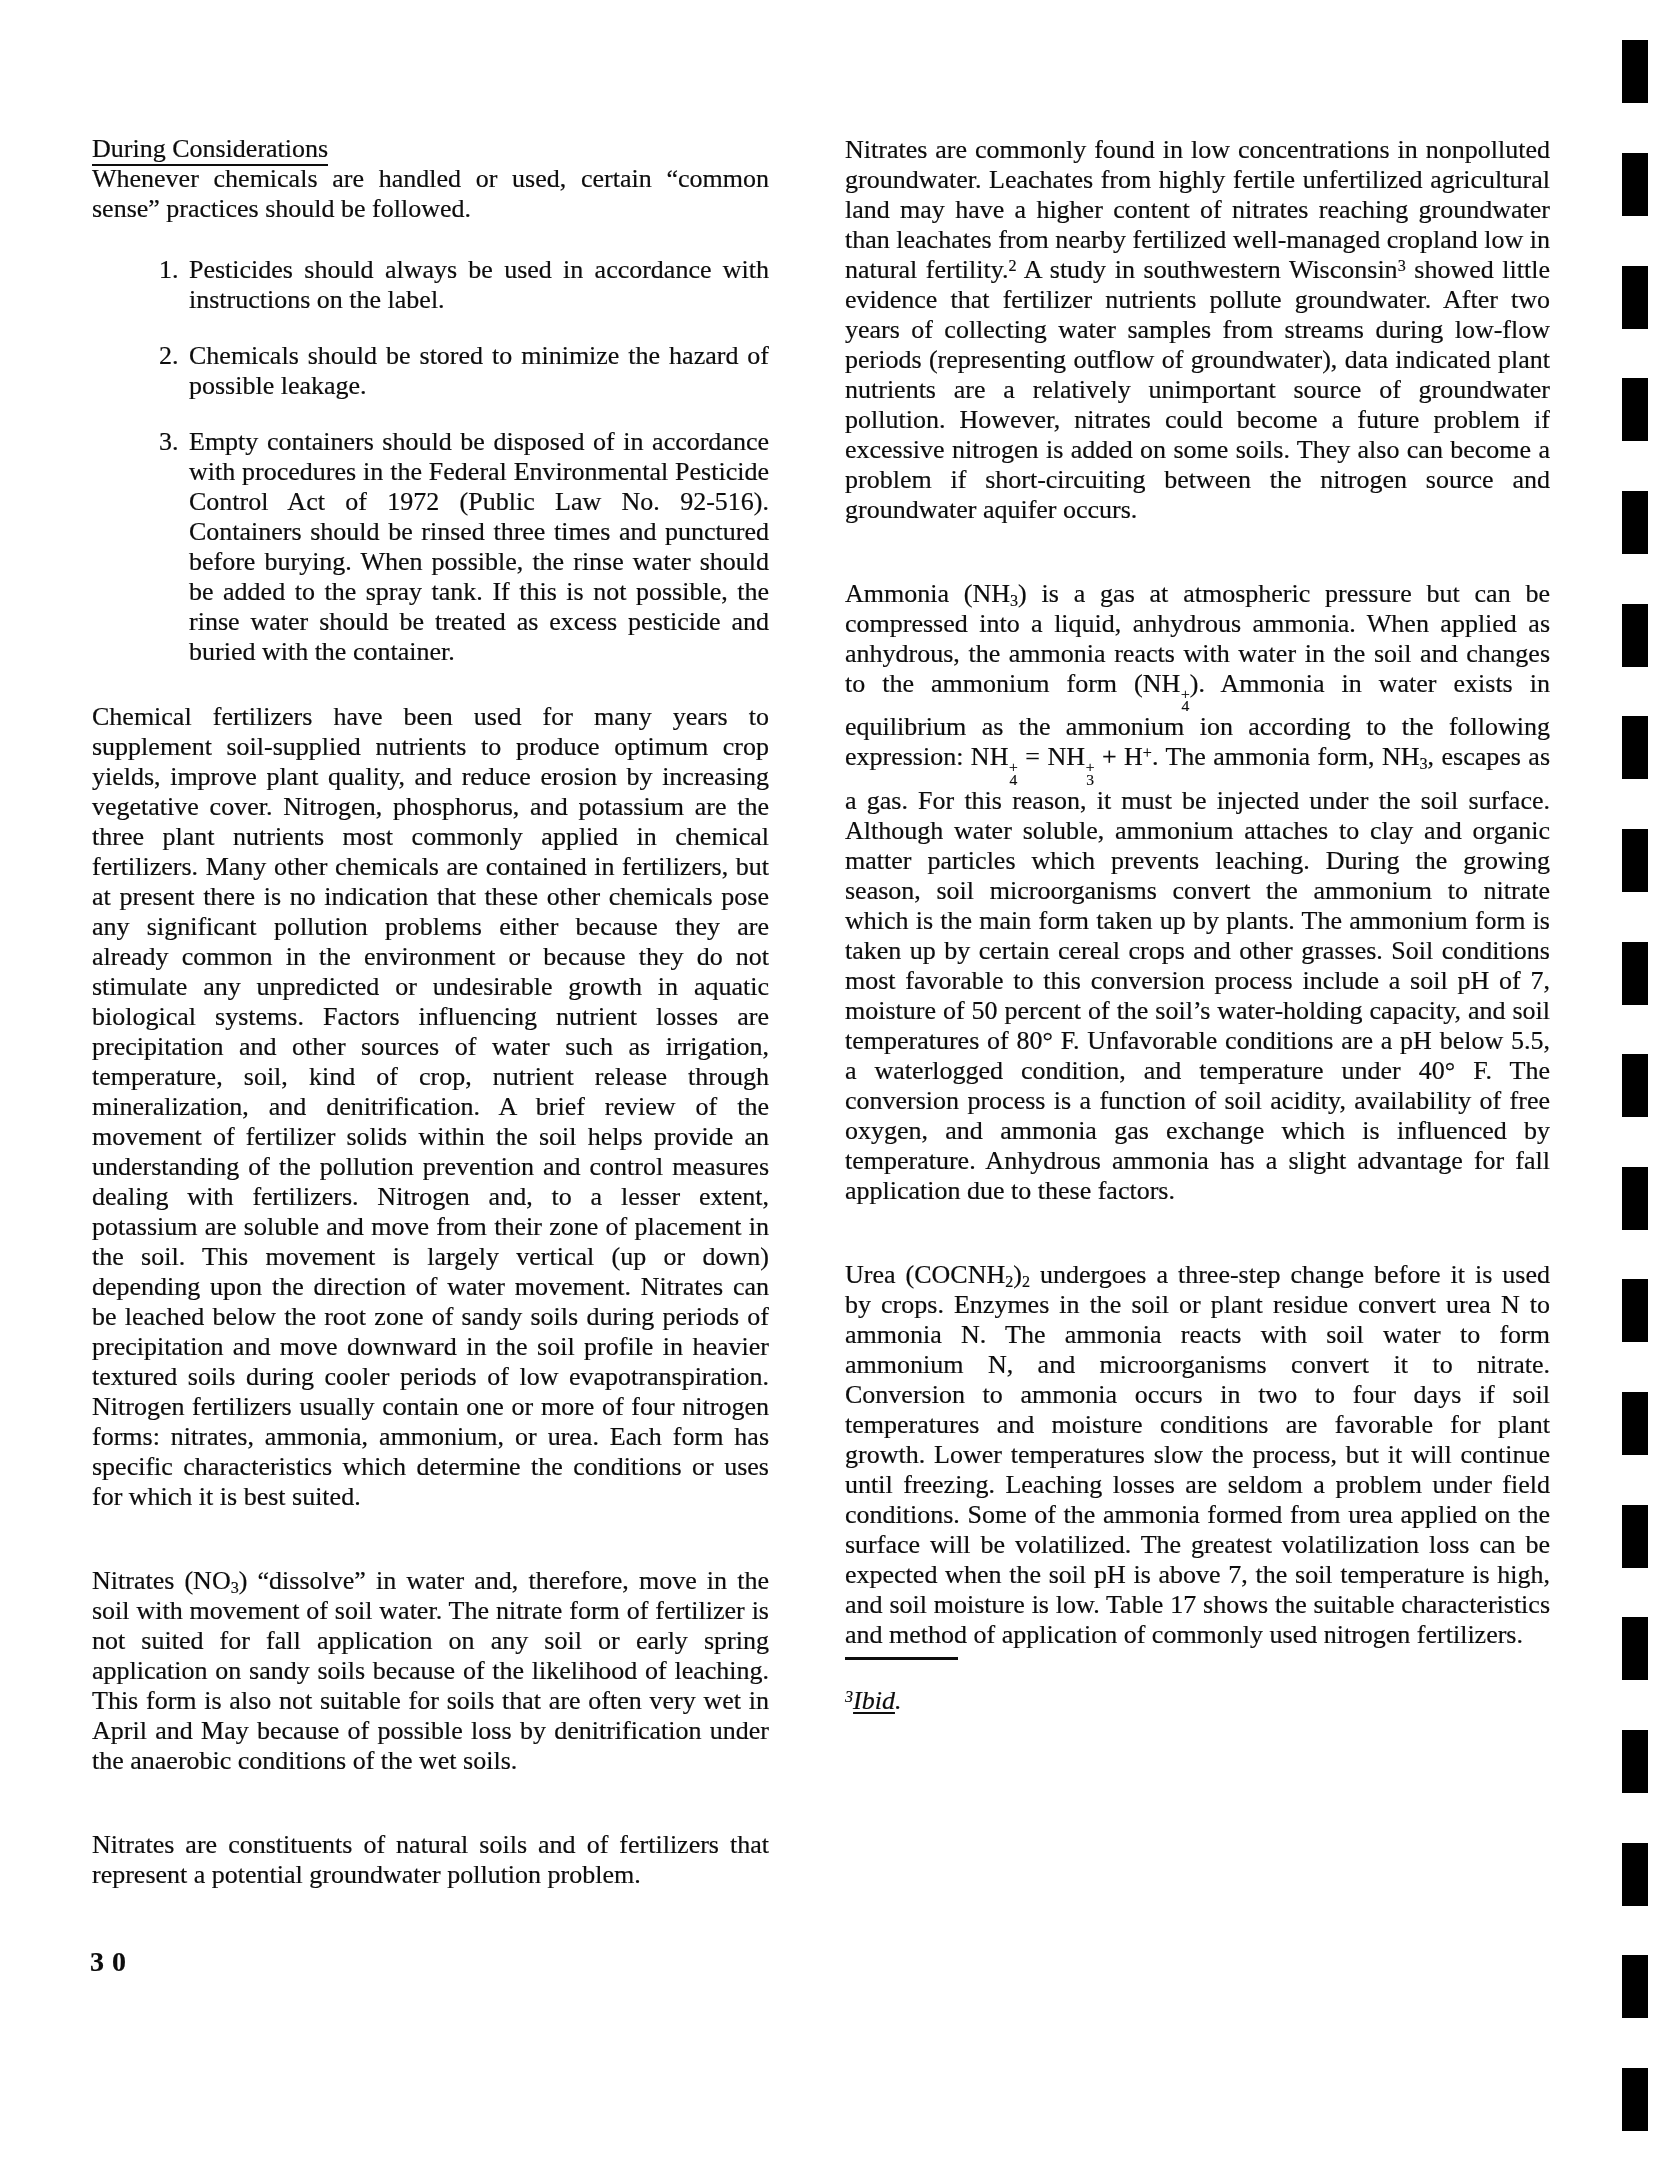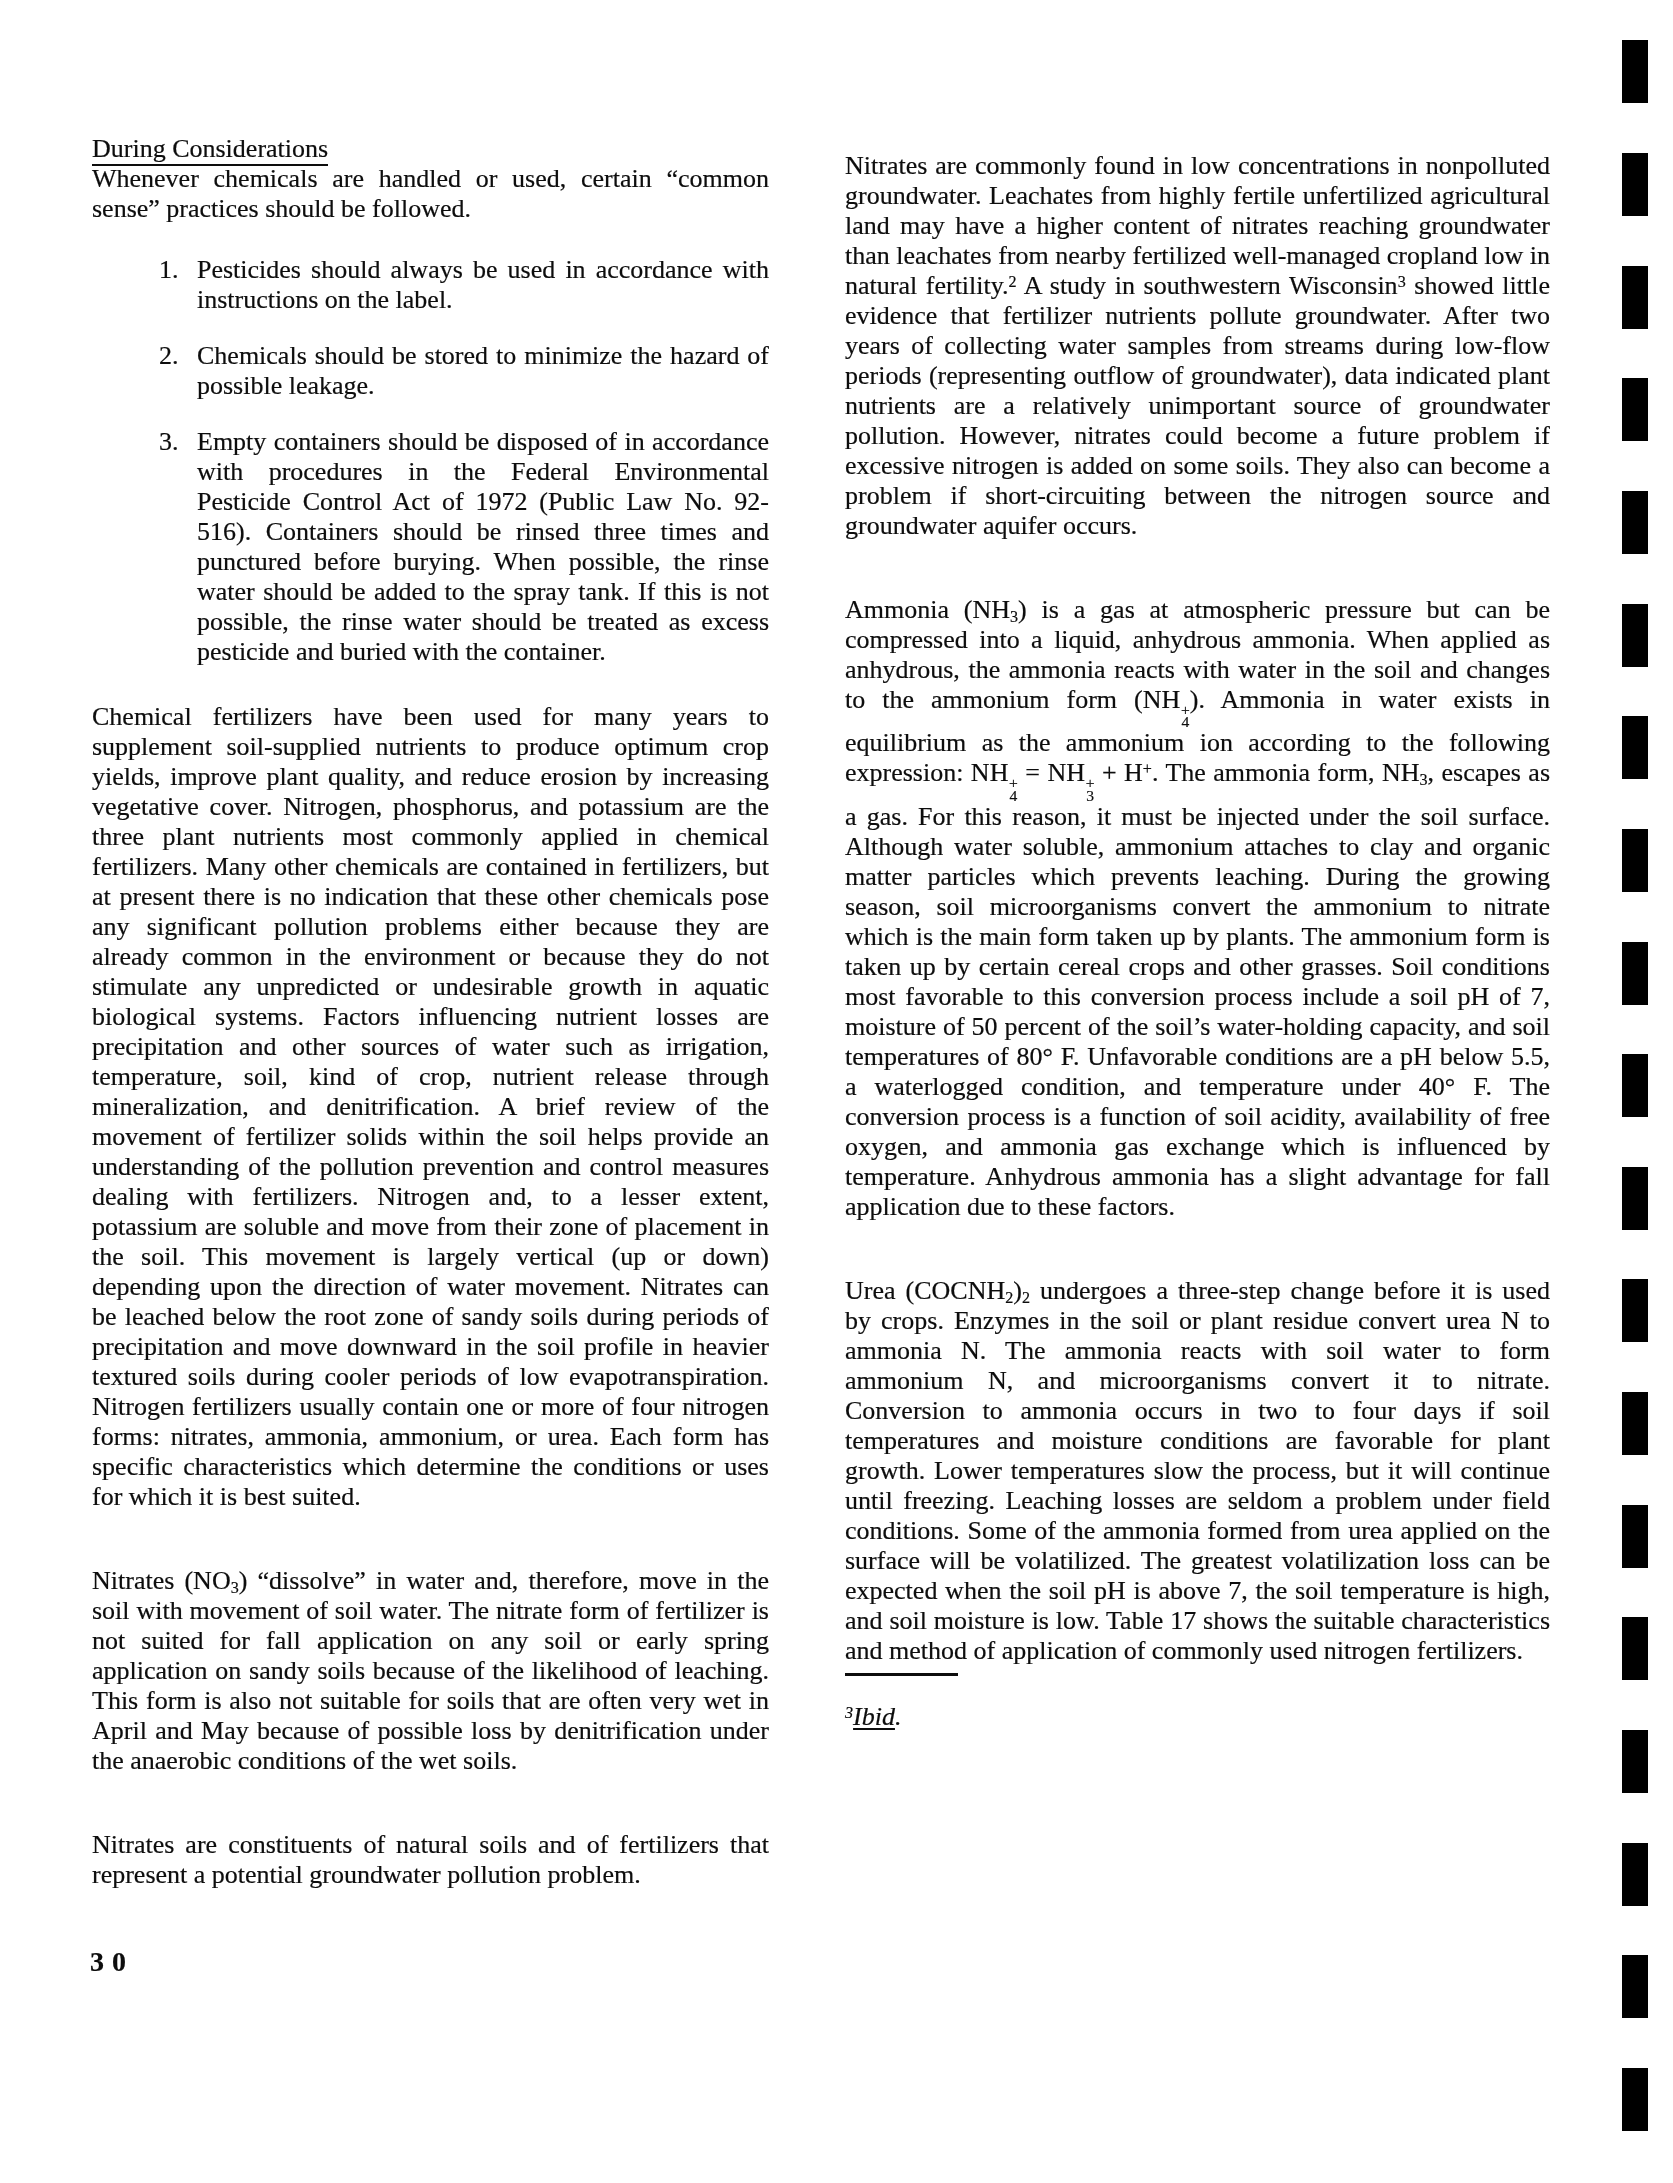--- a/index.html
+++ b/index.html
@@ -8,32 +8,32 @@
     background:#ffffff;
     overflow:hidden;
     position:relative;
     font-family:"Liberation Serif","DejaVu Serif",serif;
     color:#0d0d0d;
     -webkit-text-stroke:0.2px #0d0d0d;
   }
   .page{position:absolute;inset:0;}
   .col{position:absolute;font-size:26px;line-height:30px;}
   .col-left{left:92px;top:134px;width:677px;}
-  .col-right{left:845px;top:151px;width:705px;}
+  .col-right{left:845px;top:135px;width:705px;}
 
   .small-heading{font-size:26px;font-weight:normal;margin:0;line-height:30px;}
   .underline{border-bottom:2.7px solid #0d0d0d;padding-bottom:0.7px;}
 
   .intro{margin:0 0 31px 0;text-align:justify;}
 
   .list{margin:0 0 35px 0;}
   .list-item{display:flex;margin:0 0 26px 0;}
   .list-item:last-child{margin-bottom:0;}
   .li-num{flex:0 0 30px;margin-left:67px;}
-  .li-body{flex:1;text-align:justify;margin-left:8px;}
+  .li-body{flex:1;text-align:justify;}
 
   .section-heading{font-size:26px;font-weight:normal;letter-spacing:1px;margin:0 0 27px 0;line-height:30px;}
 
   .para{margin:0 0 54px 0;text-align:justify;}
   .para:last-child{margin-bottom:0;}
 
   sub{font-size:0.62em;vertical-align:-0.25em;line-height:0;}
   sup{font-size:0.62em;vertical-align:0.45em;line-height:0;}
 
   .stk{display:inline-flex;flex-direction:column;align-items:center;

